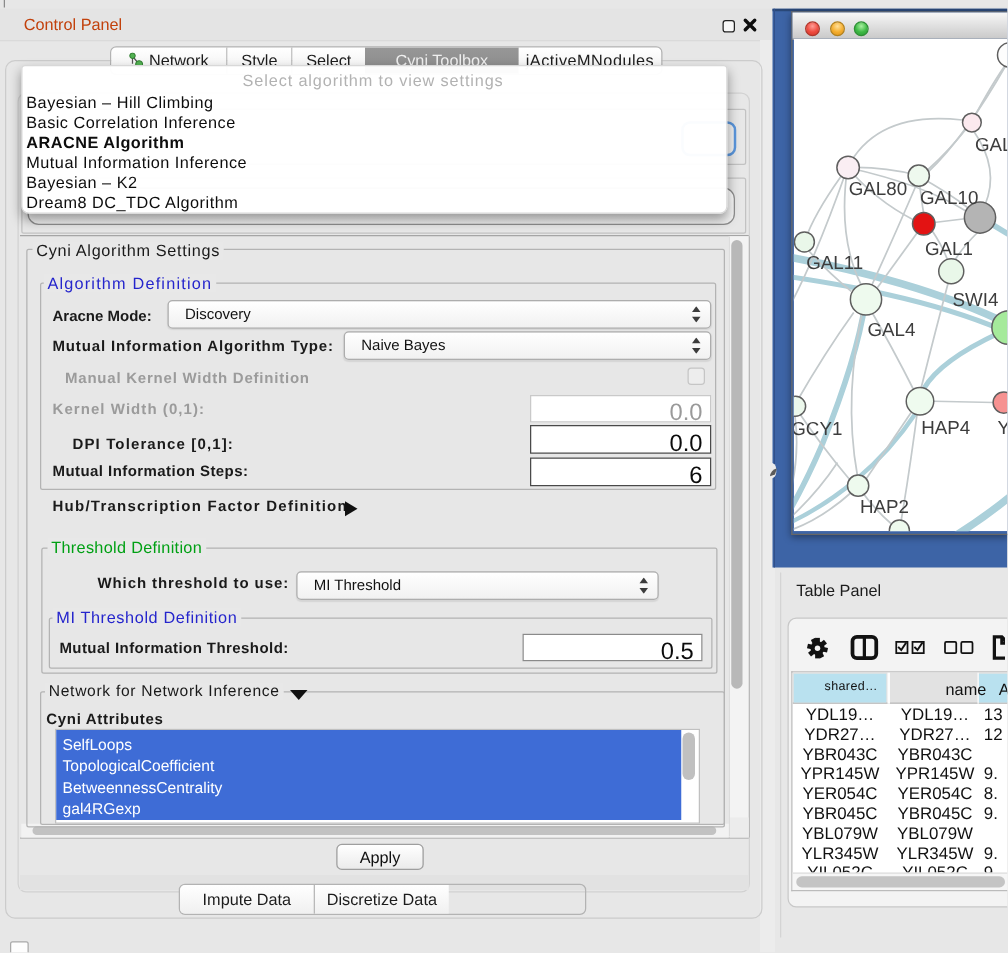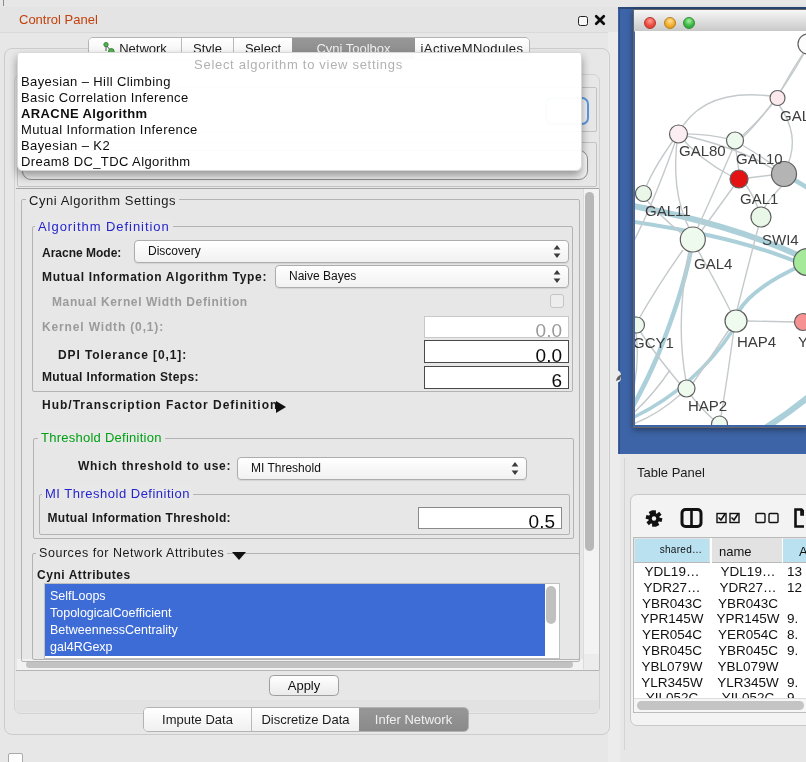--- a/index.html
+++ b/index.html
@@ -110,21 +110,21 @@
       </svg>
 </div>
 <div class="abs groupbox" style="left:39px;top:494px;width:529px;height:39px;"></div>
 <div class="abs gtitle" style="left:42px;top:486px;color:#2525cc;letter-spacing:0.5px;">MI Threshold Definition</div>
 <div class="abs lbl" style="left:47.5px;top:510.5px;letter-spacing:0.35px;">Mutual Information Threshold:</div>
 <div class="abs field" style="left:418px;top:507px;width:142px;height:20px;border-color:#8a8a8a;">
       <span class="fv" style="top:3px;">0.5</span>
     </div>
 
 <div class="abs groupbox" style="left:32px;top:552.5px;width:546px;height:105px;"></div>
-<div class="abs gtitle" style="left:36px;top:546px;font-size:12.5px;letter-spacing:0.55px;">Sources for Network Attributes</div>
+<div class="abs gtitle" style="left:36px;top:546px;font-size:12.5px;letter-spacing:0.55px;">Network for Network Inference</div>
 <div class="abs" style="left:232px;top:552px;width:0;height:0;border-top:8px solid #111;border-left:7.5px solid transparent;border-right:7.5px solid transparent;"></div>
 <div class="abs lbl" style="left:37px;top:568px;font-size:12px;letter-spacing:0.55px;">Cyni Attributes</div>
 
 <div class="abs" style="left:44px;top:583px;width:514px;height:74px;background:#ffffff;border:1px solid #c0c0c0;"></div>
 <div class="abs" style="left:45px;top:584px;width:500px;height:72px;background:#3e6cd6;"></div>
 <div class="abs" style="left:50px;top:587.5px;font-size:12.5px;color:#fff;line-height:17.3px;">SelfLoops<br>TopologicalCoefficient<br>BetweennessCentrality<br>gal4RGexp</div>
 <div class="abs" style="left:546px;top:586px;width:10px;height:38px;background:#c0c0c0;border-radius:5px;"></div>
 
 <div class="abs" style="left:269px;top:675px;width:68px;height:19px;background:linear-gradient(#ffffff,#ebebeb);border:1px solid #9e9e9e;border-radius:4.5px;font-size:13px;color:#111;display:flex;align-items:center;justify-content:center;">Apply</div>
 
@@ -140,21 +140,20 @@
   <div style="width:1px;background:#b9b9b9;"></div>
   <div class="tabseg" style="width:58px;">Select</div>
   <div class="tabseg tabsel" style="width:123px;">Cyni Toolbox</div>
   <div class="tabseg" style="flex:1;letter-spacing:0.4px;">jActiveMNodules</div>
 </div>
 
 <div class="abs" style="left:143px;top:707px;width:324px;height:23px;border:1px solid #b3b3b3;border-radius:5px;overflow:hidden;display:flex;">
   <div class="tabseg" style="width:107px;">Impute Data</div>
   <div style="width:1px;background:#b9b9b9;"></div>
   <div class="tabseg" style="width:107px;">Discretize Data</div>
-  <div class="tabseg tabsel" style="flex:1;">Infer Network</div>
 </div>
 
 <div class="abs" style="left:17px;top:52px;width:563px;height:117px;background:rgba(255,255,255,0.97);border:1px solid #d8d8d8;border-radius:3px 3px 6px 6px;box-shadow:0 5px 9px rgba(0,0,0,0.38);"></div>
 <div class="abs" style="left:17px;top:56.5px;width:563px;text-align:center;font-size:13px;color:#b2b2b2;letter-spacing:0.7px;">Select algorithm to view settings</div>
 <div class="abs" style="left:21px;top:74px;font-size:13px;color:#0d0d0d;line-height:16px;white-space:nowrap;letter-spacing:0.4px;">Bayesian – Hill Climbing<br>Basic Correlation Inference<br><b>ARACNE Algorithm</b><br>Mutual Information Inference<br>Bayesian – K2<br>Dream8 DC_TDC Algorithm</div>
 
 <div class="abs" style="left:633px;top:9px;width:173px;height:417px;border:1px solid #666;border-right:none;box-shadow:0 2px 6px rgba(0,0,0,0.4);"></div>
 <div class="abs" style="left:634px;top:10px;width:172px;height:21px;background:linear-gradient(#f7f7f7,#c9c9c9);border-bottom:1px solid #9a9a9a;"></div>
 <div class="abs" style="left:644px;top:17px;width:10px;height:10px;border-radius:50%;background:radial-gradient(circle at 50% 30%,#ff9d96 0%,#ee4a3e 55%,#d03a2d 100%);border:0.5px solid #b0372c;"></div>
 <div class="abs" style="left:664px;top:17px;width:10px;height:10px;border-radius:50%;background:radial-gradient(circle at 50% 30%,#ffe09a 0%,#f5ad2c 55%,#d89220 100%);border:0.5px solid #b3821e;"></div>
@@ -270,21 +269,21 @@
   </g>
 </svg>
 
 <div class="abs" style="left:633px;top:537px;width:173px;height:174px;background:#fff;border:1px solid #bbb;border-right:none;overflow:hidden;">
   <div style="position:absolute;left:0;top:0;height:24px;width:300px;background:#e2e2e2;border-bottom:1px solid #b9b9b9;"></div>
   <div style="position:absolute;left:1px;top:1px;width:74px;height:23px;background:#b9e1ef;"></div>
   <div style="position:absolute;left:149px;top:1px;width:83px;height:23px;background:#b9e1ef;"></div>
   <div style="position:absolute;left:76px;top:0px;width:1.5px;height:25px;background:#fdfdfd;"></div>
   <div style="position:absolute;left:147.5px;top:0px;width:1.5px;height:25px;background:#fdfdfd;"></div>
   <div style="position:absolute;left:10px;top:6px;width:74px;text-align:center;font-size:10px;color:#111;letter-spacing:0.3px;">shared…</div>
-  <div style="position:absolute;left:85px;top:6px;width:70px;text-align:left;font-size:13px;color:#111;">name</div>
+  <div style="position:absolute;left:85px;top:6px;width:70px;text-align:right;font-size:13px;color:#111;">name</div>
   <div style="position:absolute;left:165px;top:6px;font-size:13px;color:#111;">A</div>
   <div style="position:absolute;left:0;top:26px;width:76px;text-align:center;font-size:13.5px;color:#111;line-height:15.8px;">YDL19…<br>YDR27…<br>YBR043C<br>YPR145W<br>YER054C<br>YBR045C<br>YBL079W<br>YLR345W<br>YIL052C</div>
   <div style="position:absolute;left:77px;top:26px;width:74px;text-align:center;font-size:13.5px;color:#111;line-height:15.8px;">YDL19…<br>YDR27…<br>YBR043C<br>YPR145W<br>YER054C<br>YBR045C<br>YBL079W<br>YLR345W<br>YIL052C</div>
   <div style="position:absolute;left:153px;top:26px;font-size:13.5px;color:#111;line-height:15.8px;">13<br>12<br>&nbsp;<br>9.<br>8.<br>9.<br>&nbsp;<br>9.<br>9.</div>
 
   <div style="position:absolute;left:0;bottom:0;width:100%;height:13px;background:#f6f6f6;border-top:1px solid #ddd;"></div>
   <div style="position:absolute;left:3px;bottom:2px;width:167px;height:9px;background:#c4c4c4;border-radius:5px;"></div>
 </div>
 
 <div class="abs" style="left:8px;top:753px;width:13px;height:12px;background:#fdfdfd;border:1.5px solid #a9a9a9;border-radius:2px;"></div>

